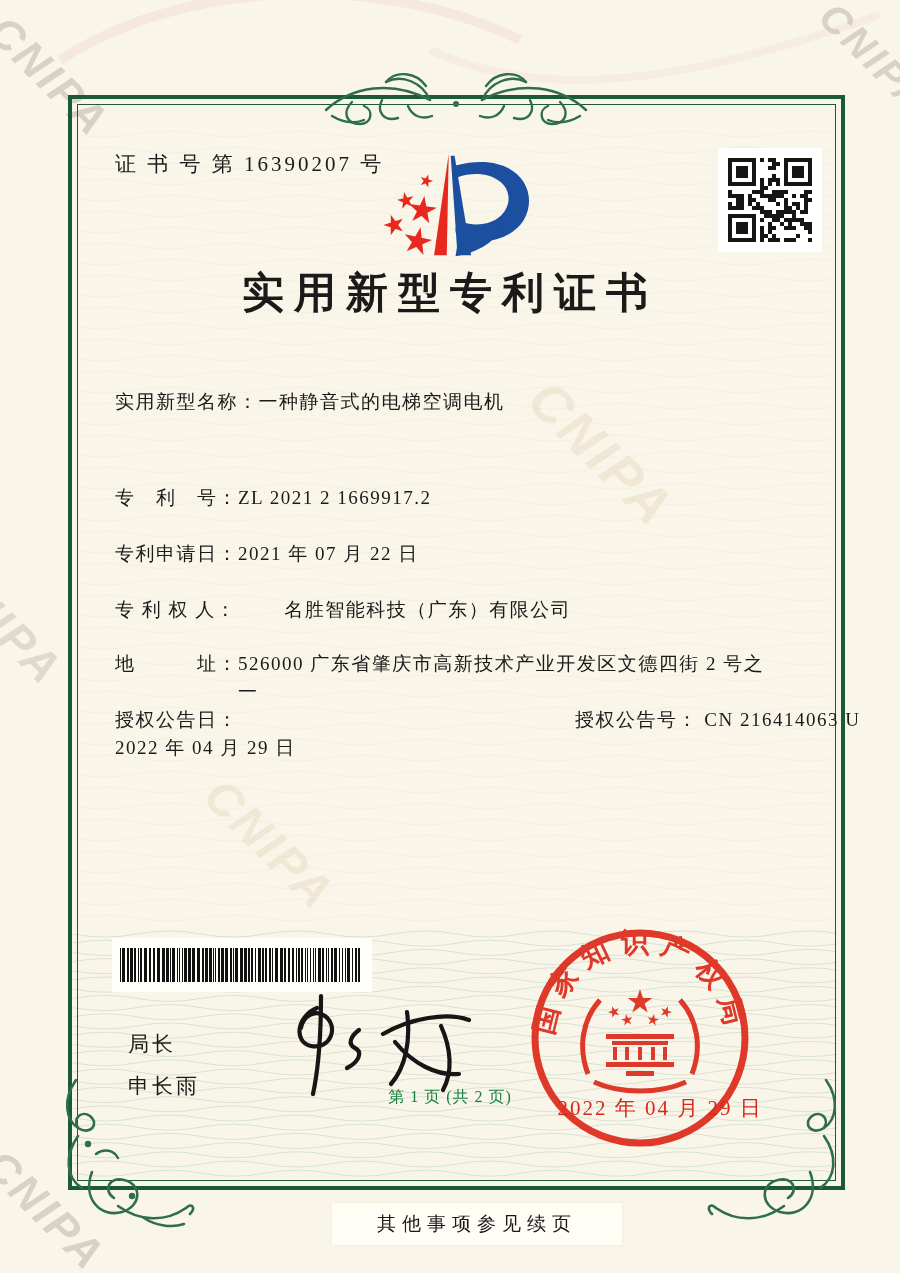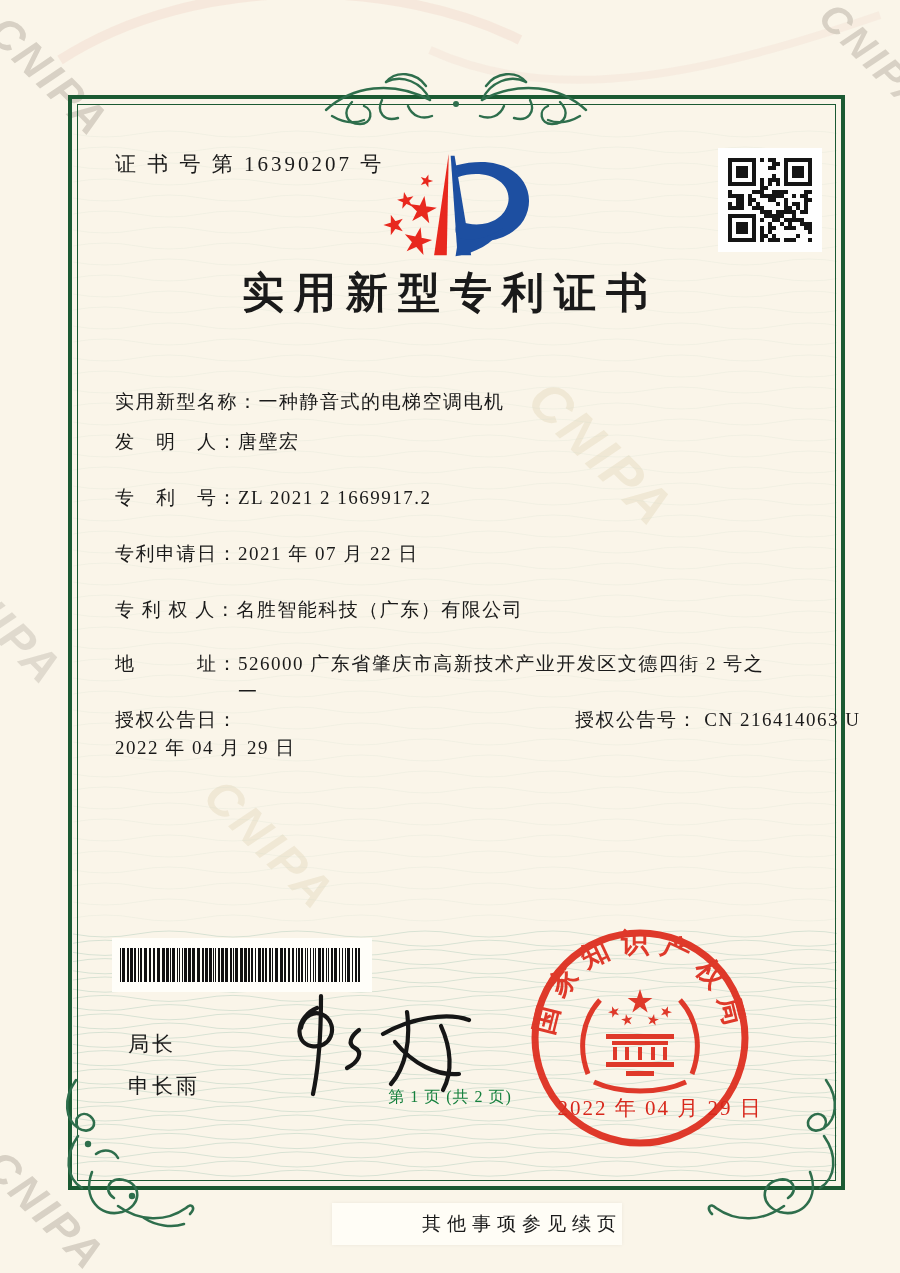--- a/index.html
+++ b/index.html
@@ -33,21 +33,21 @@
   .director-title{position:absolute;left:128px;top:1030px;font-size:21px;letter-spacing:3px;z-index:4;}
   .director-name{position:absolute;left:128px;top:1072px;font-size:21px;letter-spacing:3px;z-index:4;}
   .signature{position:absolute;left:255px;top:990px;z-index:4;}
   
   .seal{position:absolute;left:528px;top:926px;width:224px;height:224px;z-index:5;opacity:.93;}
   .seal-date{position:absolute;left:540px;top:1094px;width:240px;text-align:center;z-index:6;
       color:#d8281c;font-size:21px;letter-spacing:2px;white-space:nowrap;}
   .pagenum{position:absolute;left:0;width:900px;top:1087px;text-align:center;font-size:16px;
       letter-spacing:1px;z-index:3;color:#15803d;}
   .footer-box{position:absolute;left:332px;top:1203px;width:290px;height:42px;background:#fffdf6;
-      z-index:3;text-align:right;line-height:42px;font-size:19px;letter-spacing:6px;
+      z-index:3;text-align:center;line-height:42px;font-size:19px;letter-spacing:6px;
       box-shadow:0 0 4px rgba(0,0,0,0.06);}
   
   .qr-wrap{position:absolute;left:718px;top:148px;width:104px;height:104px;background:#fff;z-index:3;}
   .qr-wrap svg{position:absolute;left:10px;top:10px;}
   .logo{position:absolute;left:360px;top:146px;z-index:3;}
   svg{display:block;}
 </style>
 </head>
 <body>
 
@@ -443,33 +443,29 @@
         <rect x="24" y="80" width="4" height="4" fill="#151515"></rect>
       </svg>
   </div>
 
   <div class="title">实用新型专利证书</div>
 
   <div class="field" style="top:388px;">
     <span class="lbl">实用新型名称：</span>
     <span class="val">一种静音式的电梯空调电机</span>
   </div>
-  <div class="field" style="top:428px;">
-    <span class="lbl">发　明　人：</span>
-    <span class="val">唐壁宏</span>
-  </div>
   <div class="field" style="top:484px;">
     <span class="lbl">专　利　号：</span>
     <span class="val">ZL 2021 2 1669917.2</span>
   </div>
   <div class="field" style="top:540px;">
     <span class="lbl">专利申请日：</span>
     <span class="val">2021 年 07 月 22 日</span>
   </div>
-  <div class="field" style="top:596px;">
+  <div class="field" style="top:596px;gap:48px;">
     <span class="lbl">专 利 权 人：</span>
     <span class="val">名胜智能科技（广东）有限公司</span>
   </div>
   <div class="field" style="top:650px;">
     <span class="lbl">地　　　址：</span>
     <span class="val" style="max-width:545px;">526000 广东省肇庆市高新技术产业开发区文德四街 2 号之一</span>
   </div>
   <div class="field" style="top:706px;flex-direction:column;">
     <span class="lbl">授权公告日：</span>
     <span>2022 年 04 月 29 日</span>

